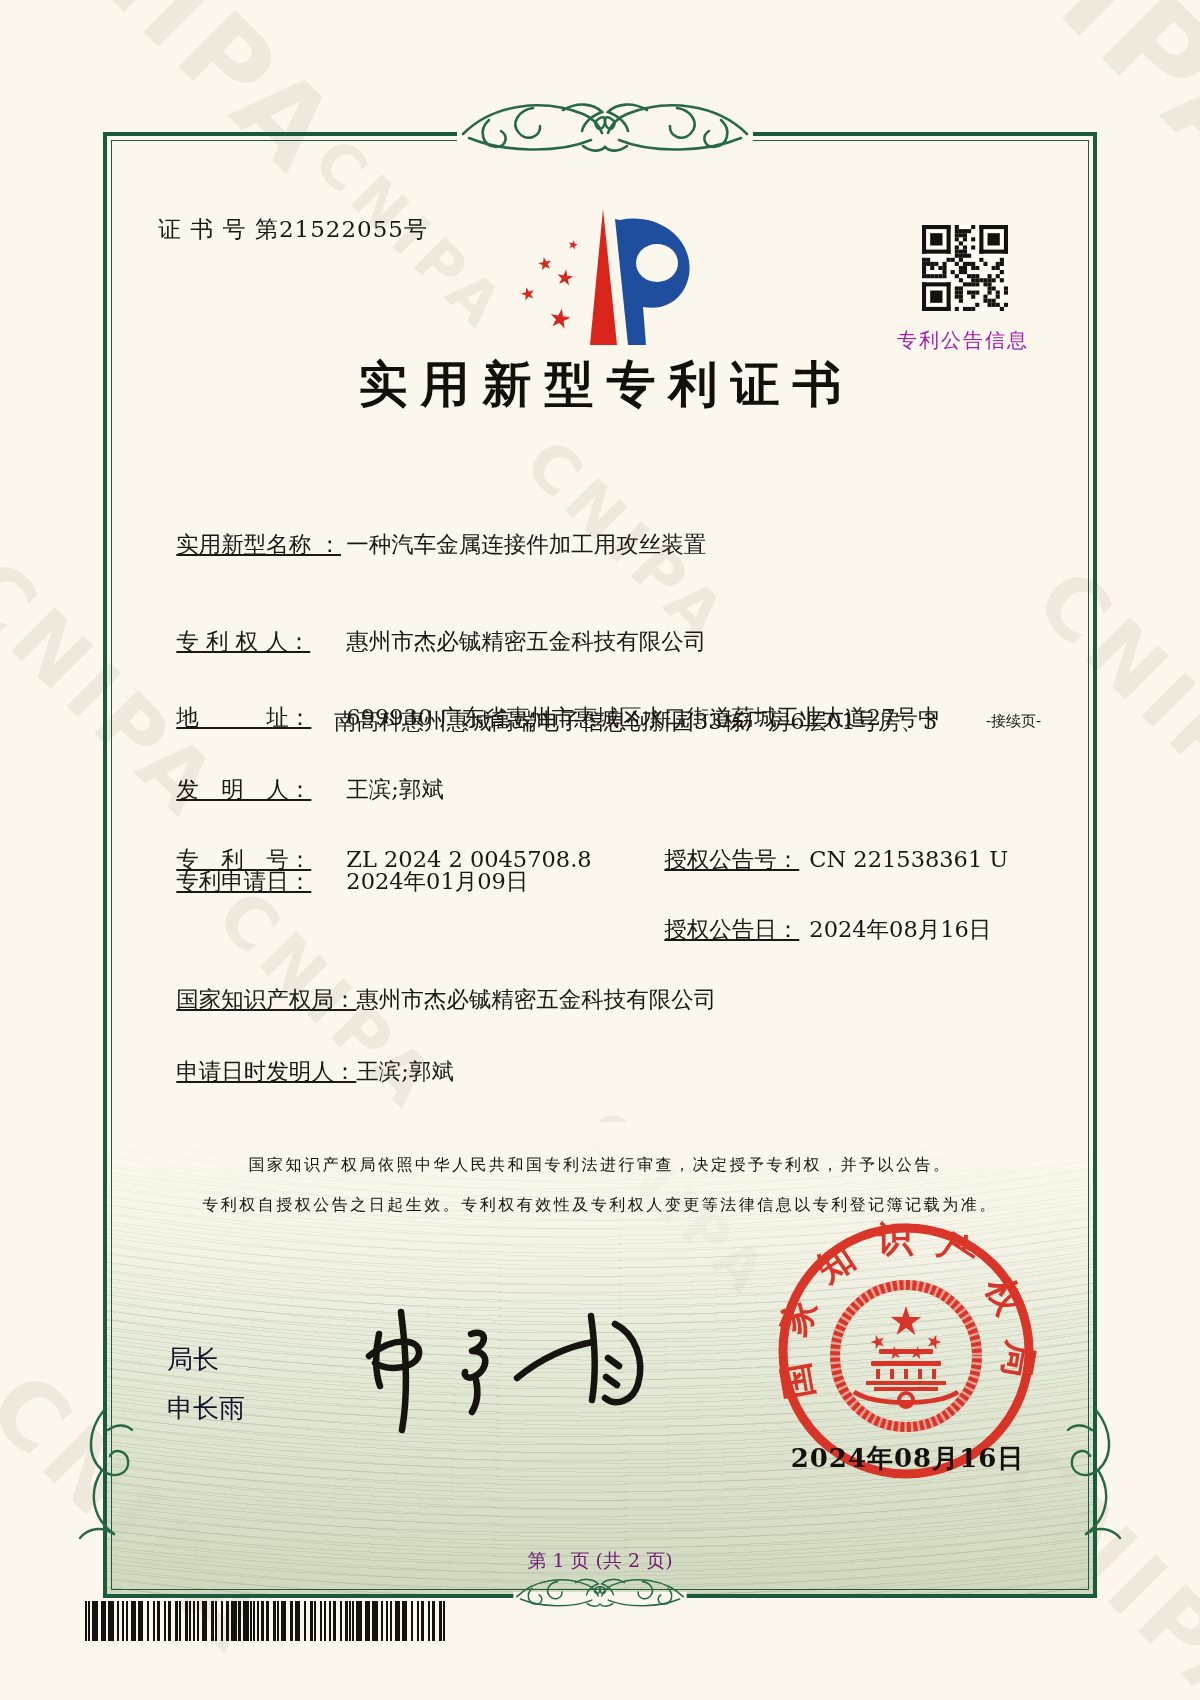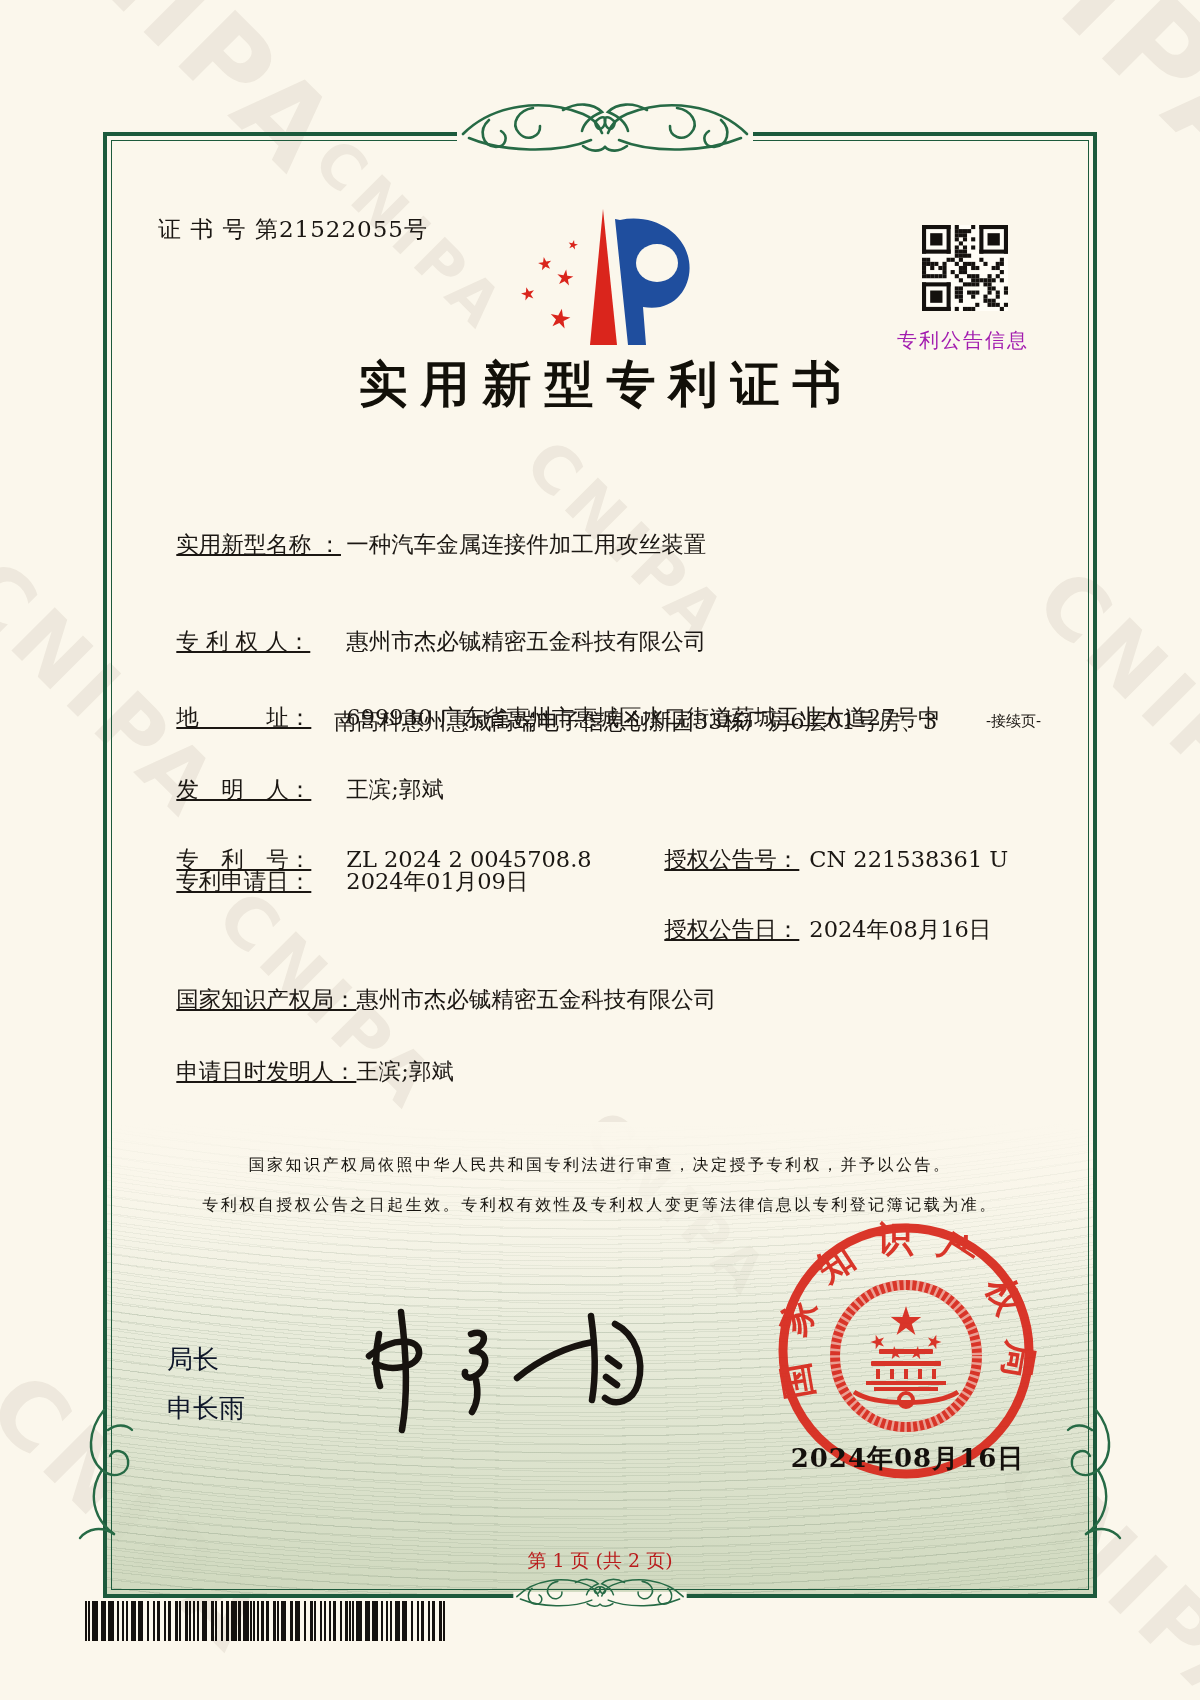--- a/index.html
+++ b/index.html
@@ -48,21 +48,21 @@
   .lbl{display:inline-block;min-width:170px;text-decoration:underline;}
   .lbl2{display:inline-block;min-width:145px;text-decoration:underline;}
   .addr2{position:absolute;left:334px;font-size:22.5px;white-space:pre;}
   .cont{position:absolute;left:986px;top:712px;font-size:15px;font-weight:normal;white-space:pre;}
   .stmt{position:absolute;left:110px;right:110px;text-align:center;font-size:16px;letter-spacing:2.5px;white-space:pre;color:#17140f;}
   .official{position:absolute;left:167px;font-size:26px;font-family:"DejaVu Sans","Liberation Sans",sans-serif;color:#0f172a;}
   .seal-date{
     position:absolute;left:790px;top:1441px;width:235px;text-align:center;
     font-size:26px;font-weight:bold;letter-spacing:1px;color:#14100c;
   }
-  .footer{position:absolute;left:0;right:0;top:1548px;text-align:center;font-size:19px;color:#b91c1c;}
+  .footer{position:absolute;left:0;right:0;top:1548px;text-align:center;font-size:19px;color:#701a75;}
   svg{display:block;}
 </style>
 </head>
 <body>
 
 <span class="wm" style="left:-30px;top:-55px;font-size:110px;">CNIPA</span>
 <span class="wm" style="left:860px;top:-85px;font-size:130px;">CNIPA</span>
 <span class="wm" style="left:290px;top:200px;font-size:60px;">CNIPA</span>
 <span class="wm" style="left:500px;top:505px;font-size:64px;">CNIPA</span>
 <span class="wm" style="left:-70px;top:640px;font-size:84px;">CNIPA</span>

